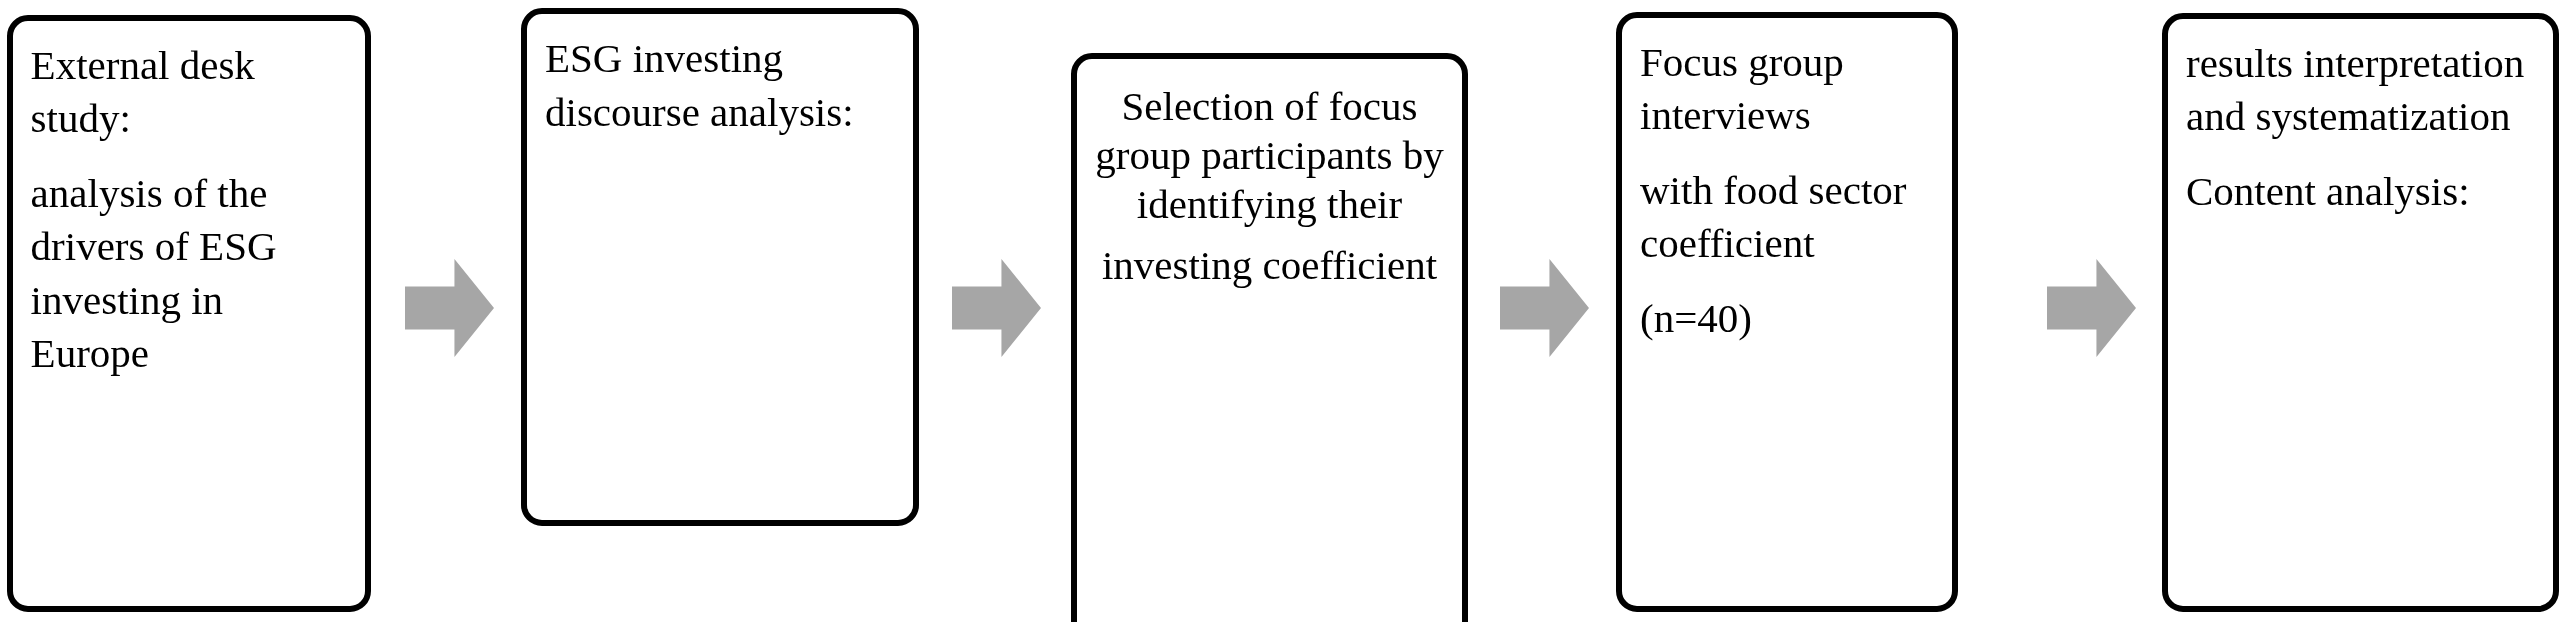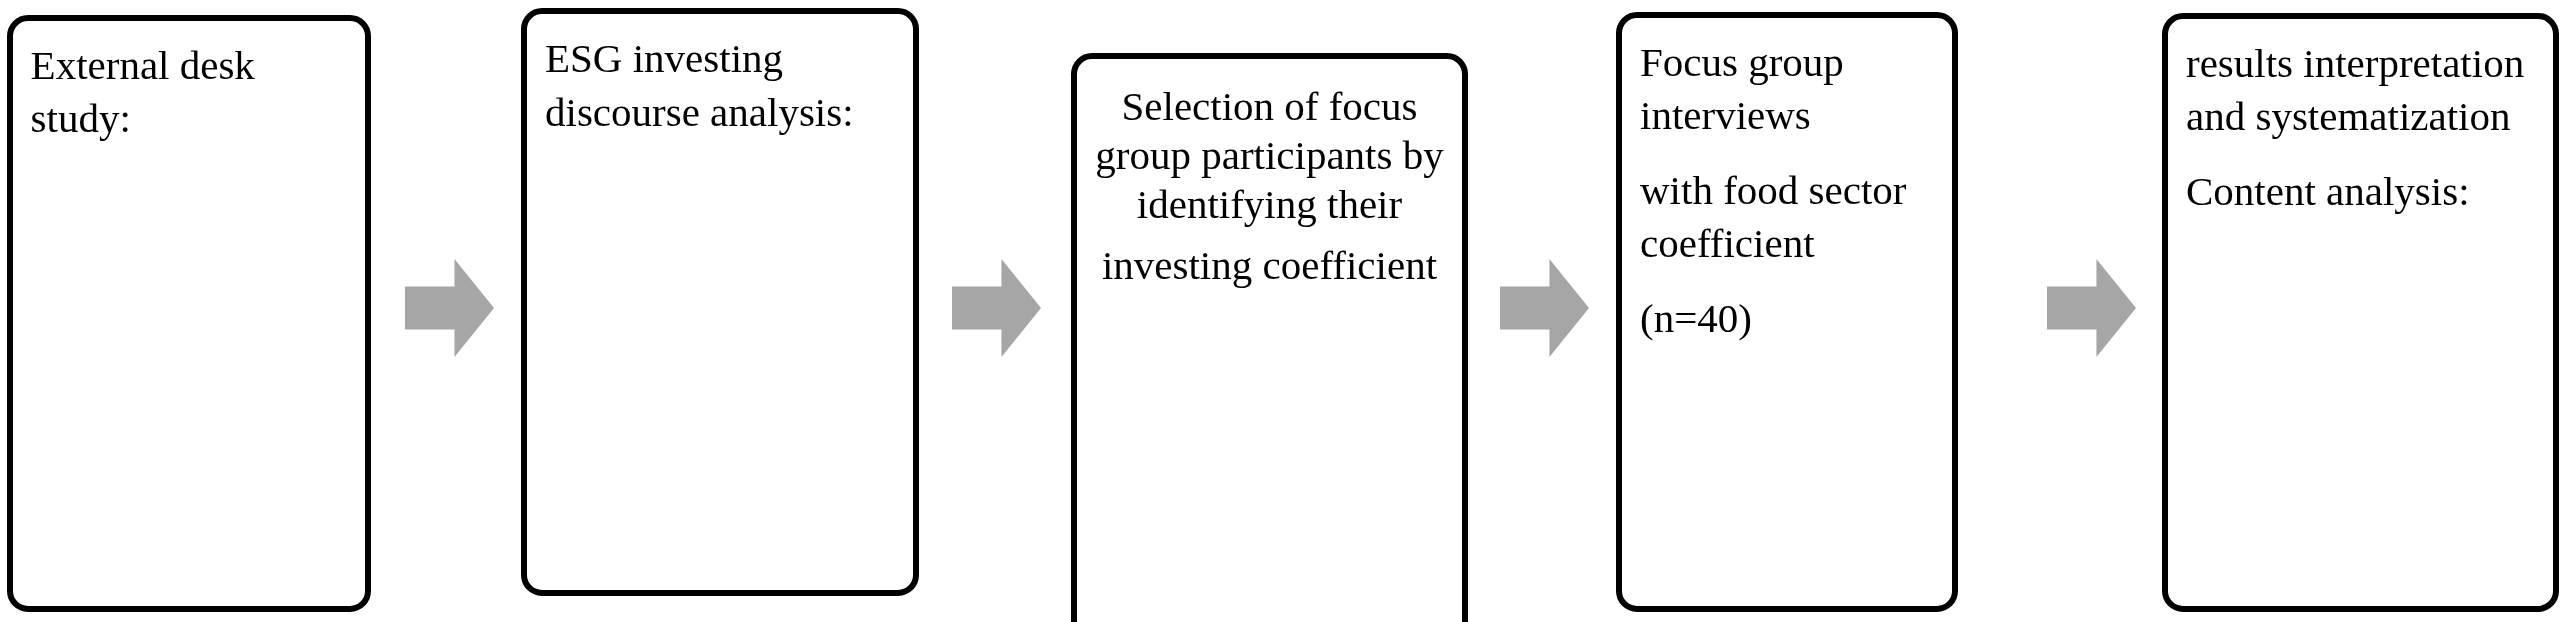--- a/index.html
+++ b/index.html
@@ -53,30 +53,31 @@
   .arrow svg { display: block; width: 100%; height: 100%; }
 </style>
 </head>
 <body>
 
 <div id="canvas">
 
   <div class="node" style="left:6.6px; top:15px; width:364px; height:597px;">
     <div class="node-body">
       <p>External desk study:</p>
+      <p>analysis of the drivers of ESG investing in Europe</p>
     </div>
   </div>
 
   <div class="arrow" style="left:405px; top:259px; width:89px; height:98px;">
     <svg viewBox="0 0 108 118" preserveAspectRatio="none" aria-hidden="true">
       <polygon points="0,33 60,33 60,0 108,59 60,118 60,85 0,85" fill="#A6A6A6"></polygon>
     </svg>
   </div>
 
-  <div class="node" style="left:521px; top:8.3px; width:398px; height:588px;">
+  <div class="node" style="left:521px; top:8.3px; width:398px; height:518px;">
     <div class="node-body">
       <p>ESG investing discourse analysis:</p>
     </div>
   </div>
 
   <div class="arrow" style="left:952px; top:259px; width:89px; height:98px;">
     <svg viewBox="0 0 108 118" preserveAspectRatio="none" aria-hidden="true">
       <polygon points="0,33 60,33 60,0 108,59 60,118 60,85 0,85" fill="#A6A6A6"></polygon>
     </svg>
   </div>

